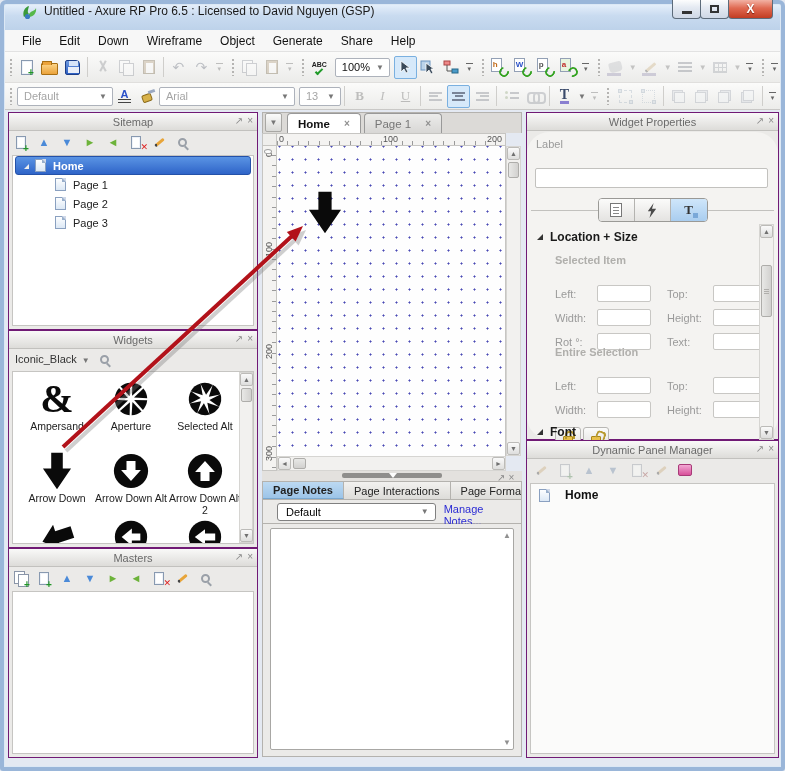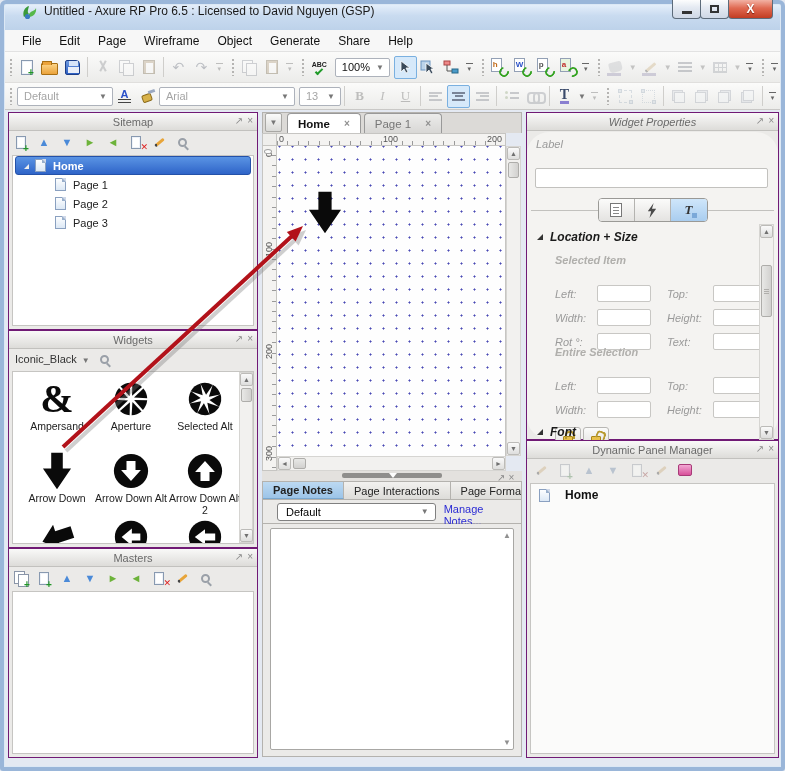--- a/index.html
+++ b/index.html
@@ -225,21 +225,21 @@
       <span class="glyph-max"></span>
     </div>
   <div class="wbtn close">
       <span class="glyph-x">X</span>
     </div>
 </div>
 
 <div class="menubar">
   <span class="menu-item">File</span>
   <span class="menu-item">Edit</span>
-  <span class="menu-item">Page</span>
+  <span class="menu-item">Down</span>
   <span class="menu-item">Wireframe</span>
   <span class="menu-item">Object</span>
   <span class="menu-item">Generate</span>
   <span class="menu-item">Share</span>
   <span class="menu-item">Help</span>
 </div>
 
 <div class="toolbar tb1">
   <span class="grip"></span>
   <div class="tbtn">
@@ -754,21 +754,21 @@
   </div>
   <span class="nlink">Manage Notes...</span>
 </div>
 <div class="narea">
   <div class="nbox">
     <span class="up">▲</span>
     <span class="dn">▼</span>
   </div>
 </div>
 
-<div class="panel" style="left:526px; top:112px; width:253px; height:328px;font-style:italic;">
+<div class="panel" style="left:526px; top:112px; width:253px; height:328px;">
   <div class="phdr">
     <span class="ttl">Widget Properties</span>
     <span class="hicons">
         <span class="hico">↗</span>
         <span class="hico">×</span>
       </span>
   </div>
   <div class="wp-body">
     <span class="flabel abs" style="left:9px; top:6px;">Label</span>
     <div class="wp-input"></div>

